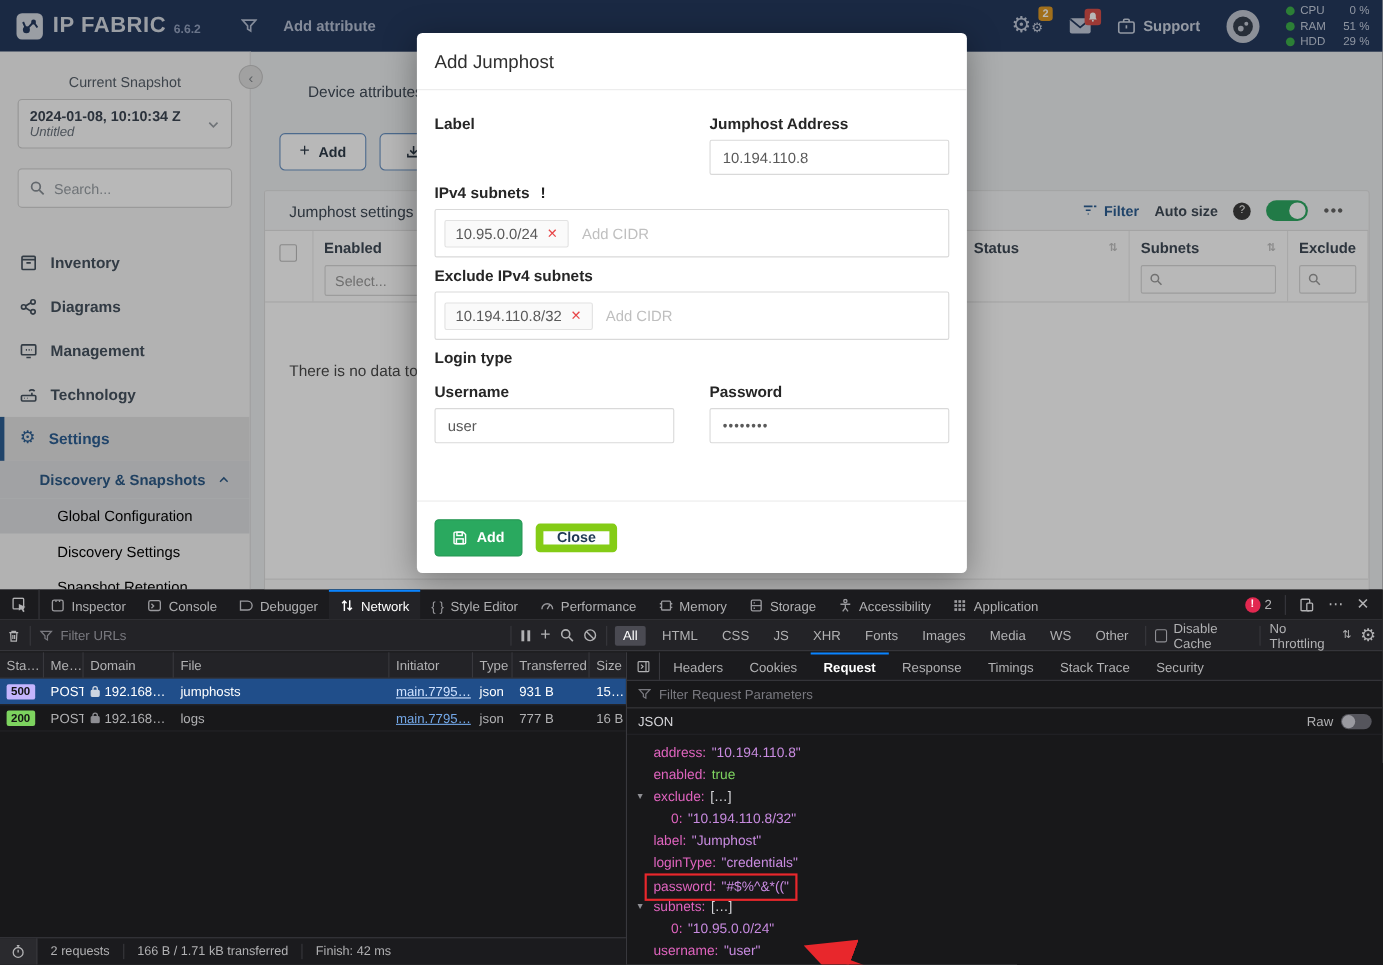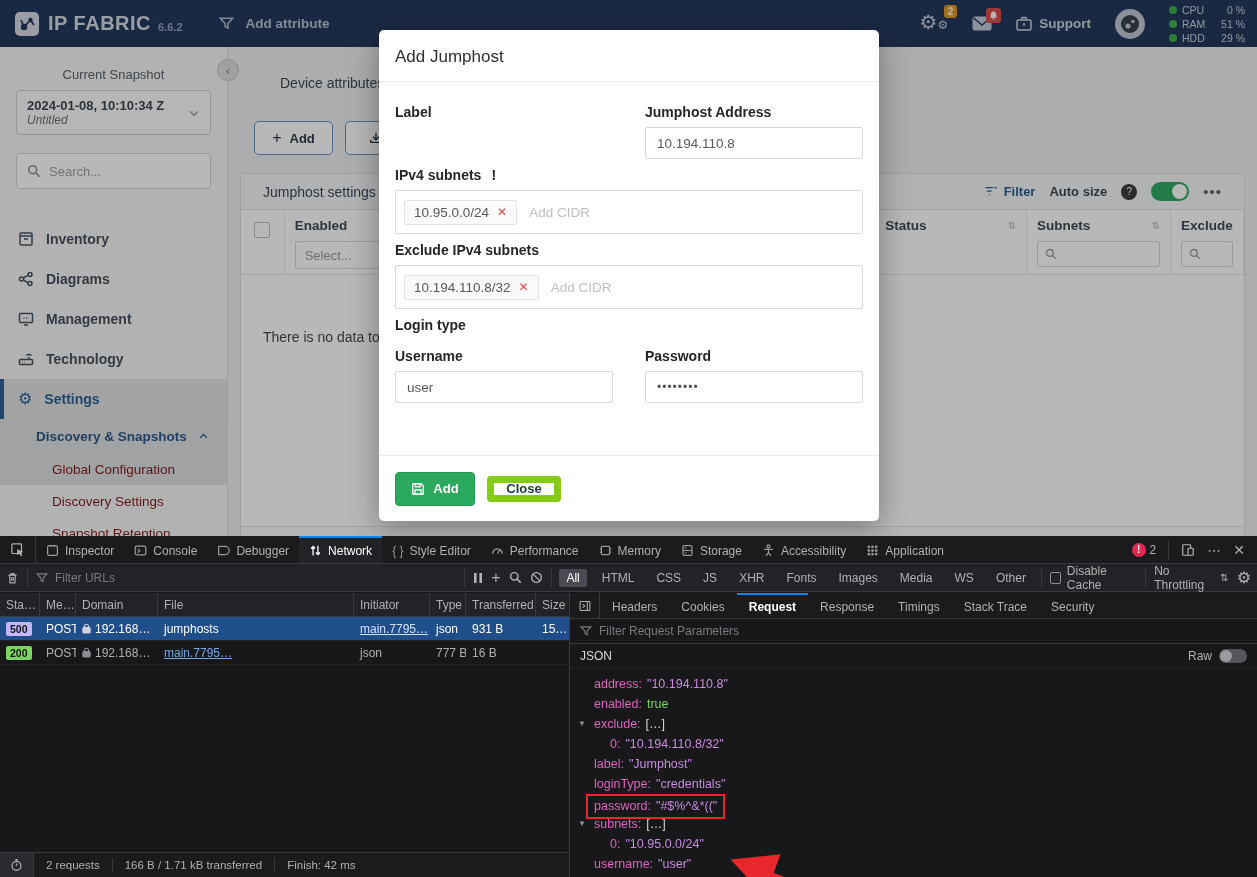--- a/index.html
+++ b/index.html
@@ -9,21 +9,21 @@
 
   
   .app { position:absolute; left:0; top:0; width:1257px; height:536px; background:#eef0f2; overflow:hidden; }
   .overlay { position:absolute; inset:0; background:rgba(0,0,0,.28); z-index:5; }
 
   
   .topbar { position:absolute; left:0; top:0; right:0; height:47px; background:#24395e; display:flex; align-items:center; color:#cfd6e4; }
   .logo-wrap { display:flex; align-items:center; padding-left:14px; }
   .brand { font-size:20px; font-weight:bold; letter-spacing:.5px; color:#d6dbe4; margin-left:8px; }
   .version { font-size:11px; color:#94a2bf; margin-left:7px; margin-top:7px; font-weight:bold; }
-  .add-attr { display:flex; align-items:center; gap:12px; margin-left:36px; color:#b6c0d4; font-size:13.5px; font-weight:bold; cursor:pointer; }
+  .add-attr { display:flex; align-items:center; gap:24px; margin-left:36px; color:#b6c0d4; font-size:13.5px; font-weight:bold; cursor:pointer; }
   .top-right { margin-left:auto; display:flex; align-items:center; gap:24px; padding-right:12px; }
   .top-ic { position:relative; color:#c3cbdb; }
   .badge-num { position:absolute; top:-7px; right:-9px; background:#e09a26; color:#fff; font-size:10px; font-weight:bold; border-radius:3px; padding:1px 4px; line-height:11px; }
   .badge-bell { position:absolute; top:-8px; right:-9px; background:#d8504a; border-radius:3px; width:15px; height:15px; display:flex; align-items:center; justify-content:center; }
   .support { display:flex; align-items:center; gap:7px; font-size:13.5px; font-weight:bold; color:#ccd4e2; cursor:pointer; }
   .avatar { width:30px; height:30px; border-radius:50%; background:#c2c8d3; display:flex; align-items:center; justify-content:center; cursor:pointer; }
   .stats { width:76px; font-size:10.5px; color:#c7d0e0; display:flex; flex-direction:column; gap:2px; }
   .stat-row { display:flex; align-items:center; gap:5px; }
   .dot { width:8px; height:8px; border-radius:50%; background:#3db04b; flex:none; }
   .stat-label { flex:1; }
@@ -36,21 +36,21 @@
   .snap-lines { flex:1; }
   .snap-date { font-size:13px; font-weight:bold; color:#3c4653; }
   .snap-name { font-size:12px; font-style:italic; color:#6a737d; }
   .search-box { margin:18px 16px 0; background:#fff; border:1px solid #d6d6d6; border-radius:4px; height:36px; display:flex; align-items:center; padding:0 10px; gap:8px; }
   .search-box input { border:none; outline:none; flex:1; font-size:13px; color:#444; background:transparent; font-family:inherit; }
   .search-box input::placeholder { color:#9aa0a6; }
   .nav { margin-top:30px; }
   .nav-item { height:40px; display:flex; align-items:center; gap:12px; padding-left:18px; font-size:14px; font-weight:bold; color:#46525f; cursor:pointer; }
   .nav-item.active { color:#2d5f93; background:#e4e4e4; border-left:4px solid #2d5f93; padding-left:14px; }
   .submenu-title { height:34px; display:flex; align-items:center; background:#dfe1e4; color:#2d5a87; font-size:13.5px; font-weight:bold; padding-left:36px; cursor:pointer; } 
-  .sub-item { height:32px; display:flex; align-items:center; padding-left:52px; font-size:13.5px; color:#7f1d1d; cursor:pointer; }
+  .sub-item { height:32px; display:flex; align-items:center; padding-left:52px; font-size:13.5px; color:#000000; cursor:pointer; }
   .sub-item.shade { background:#dfe1e4; }
   .collapse-btn { position:absolute; left:217px; top:59px; width:22px; height:22px; border-radius:50%; background:#e0e0e0; border:1px solid #c6c6c6; color:#82878c; font-size:13px; display:flex; align-items:center; justify-content:center; z-index:2; cursor:pointer; }
 
   
   .content { position:absolute; left:229px; top:47px; right:0; bottom:0; }
   .page-tab { position:absolute; left:51px; top:28px; font-size:14px; color:#3f4a56; cursor:pointer; }
   .btn-outline { position:absolute; display:inline-flex; align-items:center; justify-content:center; gap:8px; background:#fff; border:1px solid #6a93c4; border-radius:5px; color:#2e3b49; font-size:13px; font-weight:bold; cursor:pointer; }
   .btn-add-top { left:25px; top:74px; width:79px; height:34px; }
   .btn-dl { left:116px; top:74px; width:62px; height:34px; }
   .panel { position:absolute; left:11px; top:126px; right:12px; bottom:-10px; background:#fff; border:1px solid #dfdfdf; border-radius:3px; }
@@ -678,20 +678,21 @@
         <div class="nc">POST</div>
         <div class="nc">
           <span>
               <svg width="9" height="11" viewBox="0 0 10 12" fill="none" stroke="#8d8d92" stroke-width="1.3">
                 <rect x="1" y="5" width="8" height="6" rx="1" fill="#8d8d92"></rect>
                 <path d="M2.8 5V3.5a2.2 2.2 0 0 1 4.4 0V5"></path>
               </svg>
             </span>
           <span>192.168…</span>
         </div>
+        <div class="nc">logs</div>
         <div class="nc">
             <span class="init-link">main.7795…</span>
           </div>
         <div class="nc">json</div>
         <div class="nc">777 B</div>
         <div class="nc">16 B</div>
       </div>
 
       <div class="net-statusbar">
         <div class="sb-icbox">

